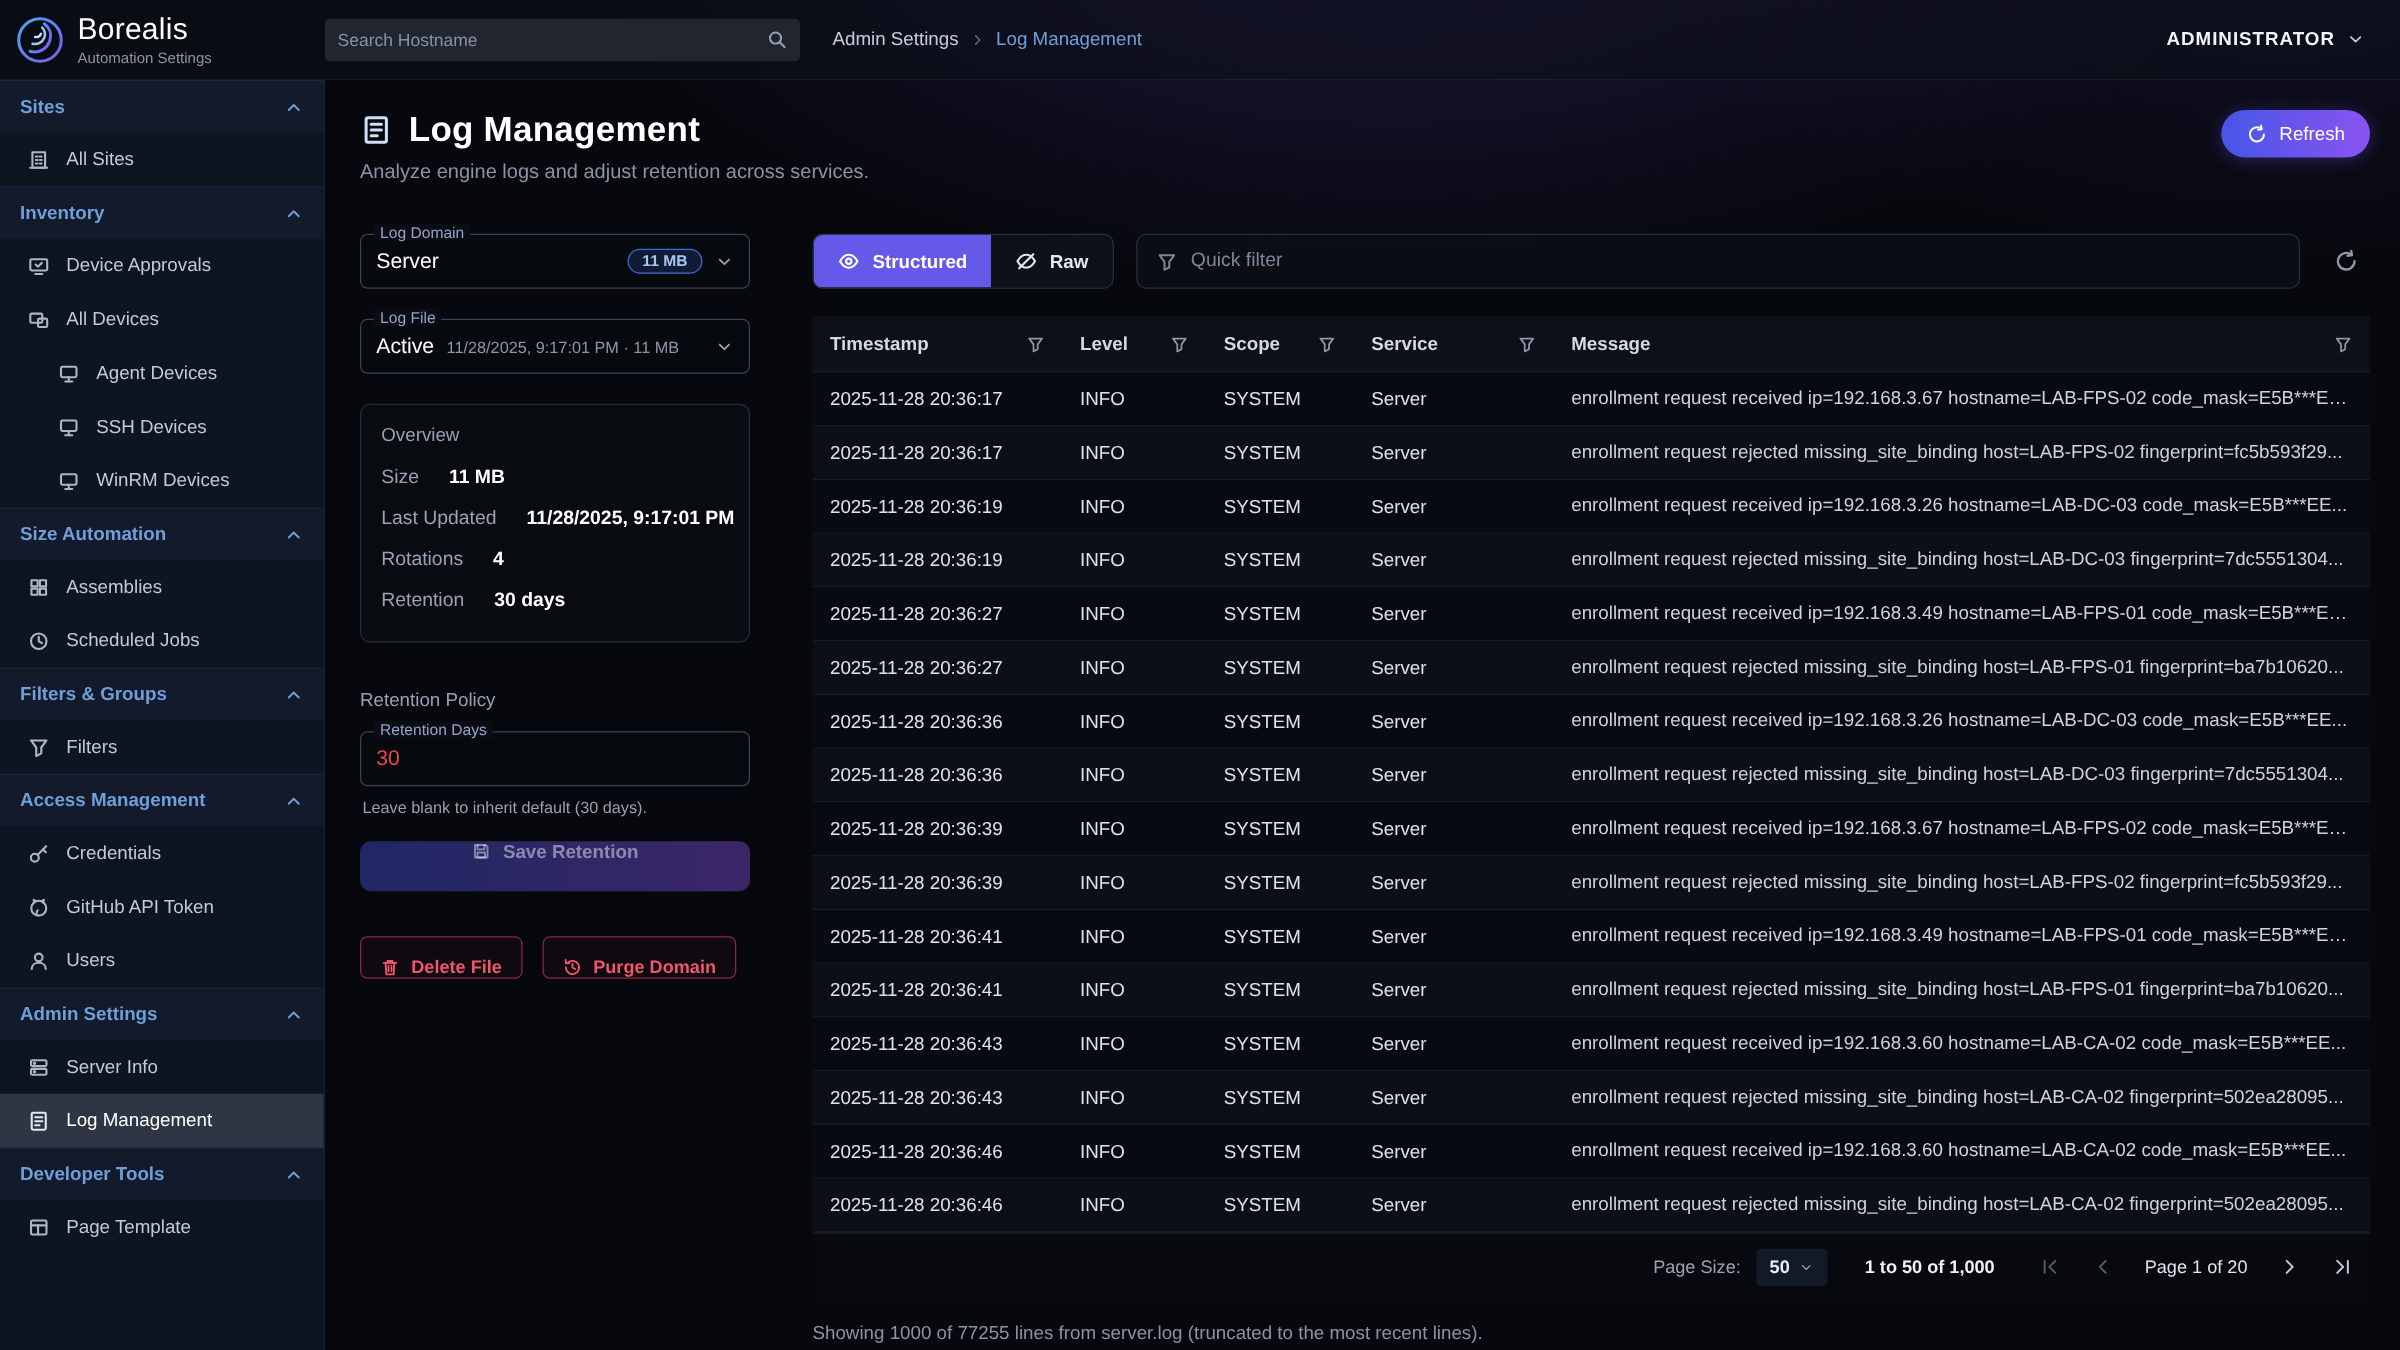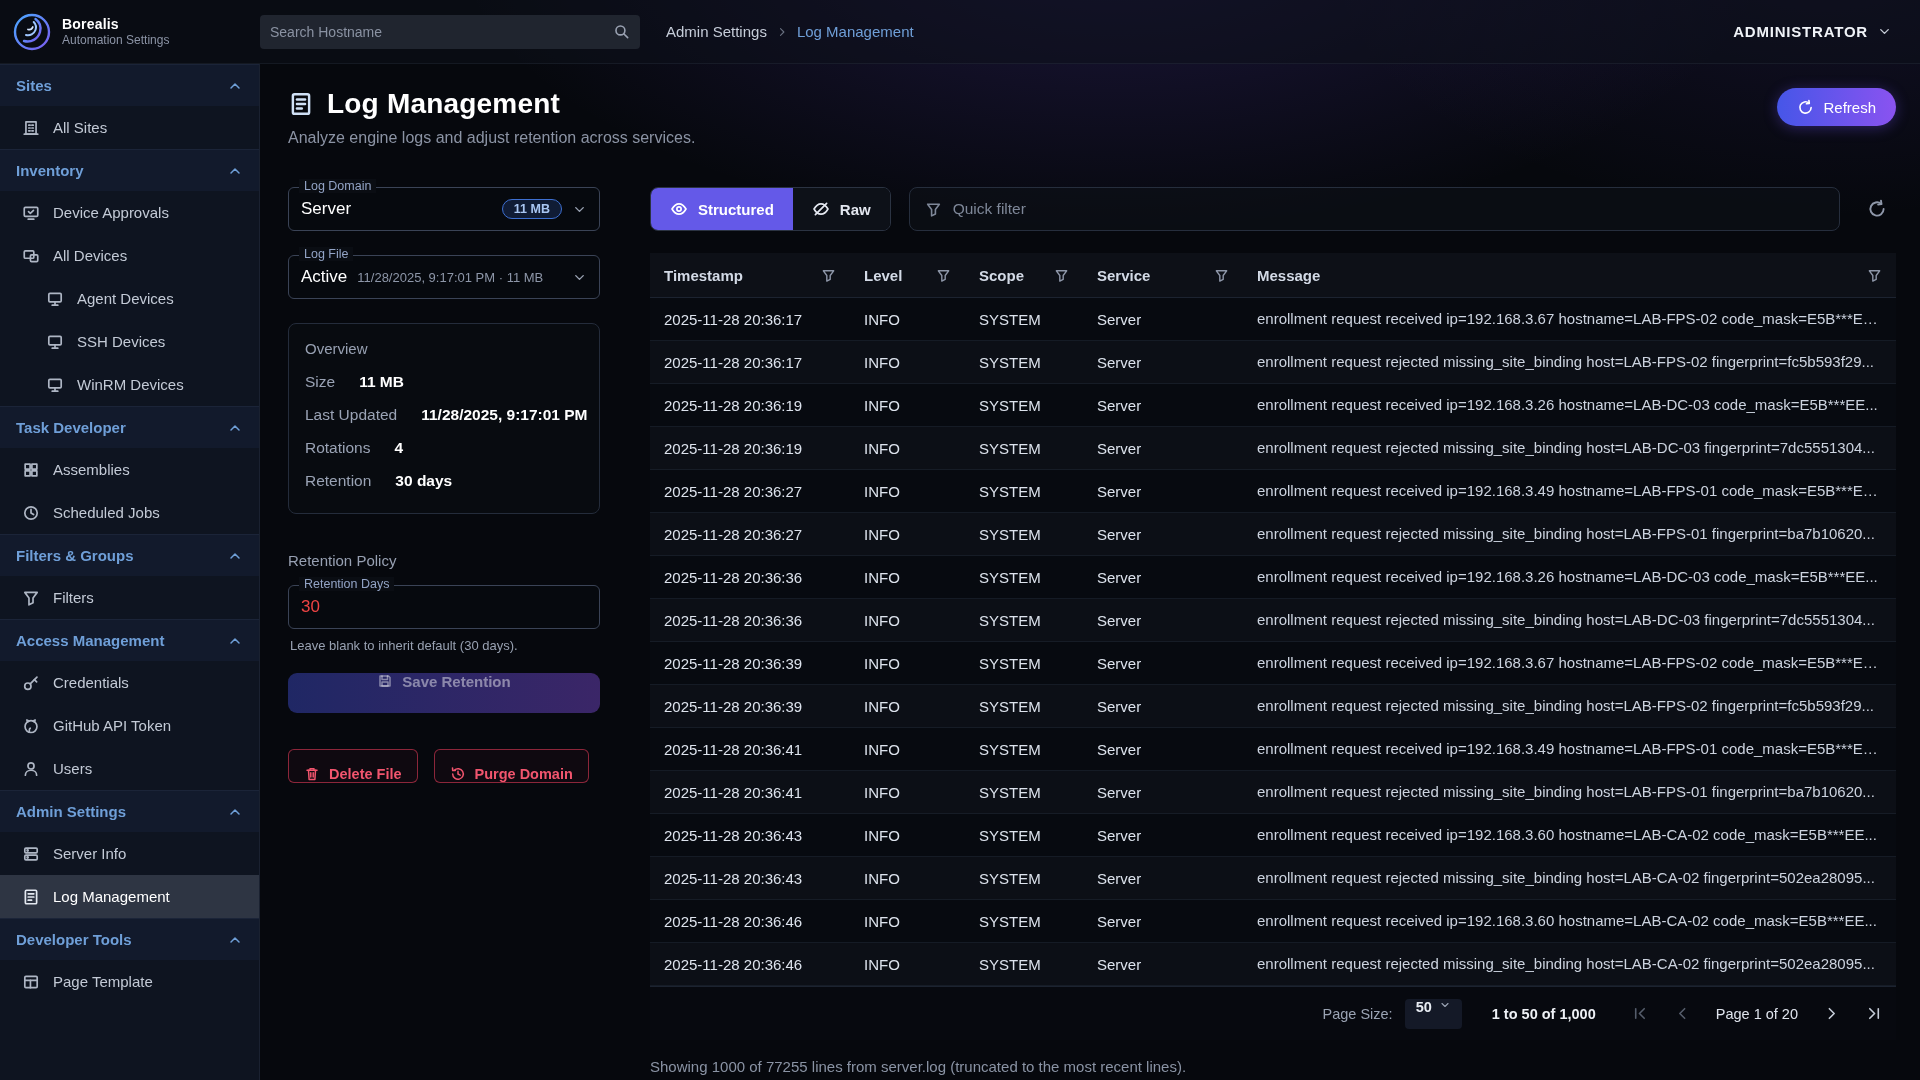--- a/index.html
+++ b/index.html
@@ -12,21 +12,21 @@
     radial-gradient(800px 420px at 95% -4%, rgba(109,74,230,0.12), transparent 62%),
     #06080d;
   color:#e7ebf2;
 }
 .icon{display:inline-flex;width:18px;height:18px;flex-shrink:0;}
 .icon svg{display:block;width:100%;height:100%;stroke:currentColor;fill:none;stroke-width:1.5;stroke-linecap:round;stroke-linejoin:round;}
 
 
 .topbar{height:64px;display:flex;align-items:center;padding:0 28px 0 12px;background:rgba(13,17,26,0.55);border-bottom:1px solid rgba(110,120,150,0.12);position:relative;z-index:2;}
 .brand{display:flex;align-items:center;gap:10px;width:248px;cursor:pointer;}
-.brand-title{font-size:14px;font-weight:700;color:#fff;letter-spacing:.2px;}
+.brand-title{font-size:24px;font-weight:400;color:#fff;letter-spacing:.2px;}
 .brand-sub{font-size:12px;color:#8c94a6;margin-top:1px;}
 .search-box{width:380px;height:34px;background:#20252f;border-radius:4px;display:flex;align-items:center;padding:0 10px;}
 .search-box input{flex:1;background:none;border:none;outline:none;color:#dfe4ec;font-size:14px;font-family:inherit;}
 .search-box input::placeholder{color:#8a92a2;}
 .search-box .icon{color:#9aa2b2;width:17px;height:17px;}
 .breadcrumb{display:flex;align-items:center;gap:9px;margin-left:26px;font-size:15px;}
 .crumb{color:#c6cdd9;cursor:pointer;}
 .crumb.current{color:#6f9fd8;}
 .crumb-sep{color:#68707f;width:12px;height:12px;}
 .user-menu{margin-left:auto;display:flex;align-items:center;gap:9px;font-size:15px;font-weight:700;letter-spacing:0.8px;color:#f0f3f8;cursor:pointer;}
@@ -105,21 +105,21 @@
 .td{height:42px;display:flex;align-items:center;padding:0 14px;font-size:15px;color:#dde3ed;white-space:nowrap;overflow:hidden;}
 .c0{width:200px;flex-shrink:0;}
 .c1{width:115px;flex-shrink:0;}
 .c2{width:118px;flex-shrink:0;}
 .c3{width:160px;flex-shrink:0;}
 .c4{flex:1;min-width:0;}
 .td.c4{display:block;line-height:42px;text-overflow:ellipsis;color:#ccd3df;}
 
 .pagination{display:flex;align-items:center;justify-content:flex-end;gap:12px;height:54px;border-top:1px solid #1c2330;padding:0 8px;background:rgba(10,13,19,0.4);}
 .pg-label{color:#9aa3b3;font-size:14.5px;}
-.pg-size{display:flex;align-items:flex-start;gap:7px;background:#141927;border-radius:4px;height:30px;padding:0 11px;color:#e8ecf3;font-size:14.5px;font-weight:600;cursor:pointer;}
+.pg-size{display:flex;align-items:center;gap:7px;background:#141927;border-radius:4px;height:30px;padding:0 11px;color:#e8ecf3;font-size:14.5px;font-weight:600;cursor:pointer;}
 .pg-size .icon{width:12px;height:12px;color:#9aa3b3;}
 .pg-range{color:#eef1f6;font-size:14.5px;font-weight:700;margin:0 18px;}
 .pg-btn{width:30px;height:30px;background:none;border:none;color:#c6cdd9;cursor:pointer;display:flex;align-items:center;justify-content:center;}
 .pg-btn.disabled{color:#555d6b;}
 .pg-btn .icon{width:17px;height:17px;}
 .pg-page{color:#dfe4ed;font-size:14.5px;margin:0 6px;}
 .footer-note{margin-top:18px;color:#8a93a4;font-size:15px;}
 </style>
 </head>
 <body>
@@ -251,21 +251,21 @@
           <span class="icon">
             <svg viewBox="0 0 16 16">
               <rect x="2.5" y="3" width="11" height="7.5" rx="1"></rect>
               <line x1="5.5" y1="13.5" x2="10.5" y2="13.5"></line>
               <line x1="8" y1="10.5" x2="8" y2="13.5"></line>
             </svg>
           </span>
           <span>WinRM Devices</span>
         </div>
         <div class="sb-sec">
-          <span>Task Developer</span>
+          <span>Size Automation</span>
           <span class="icon">
             <svg viewBox="0 0 16 16">
               <polyline points="4,10 8,6 12,10"></polyline>
             </svg>
           </span>
         </div>
         <div class="sb-item">
           <span class="icon">
             <svg viewBox="0 0 16 16">
               <rect x="2.8" y="2.8" width="4.4" height="4.4"></rect>

